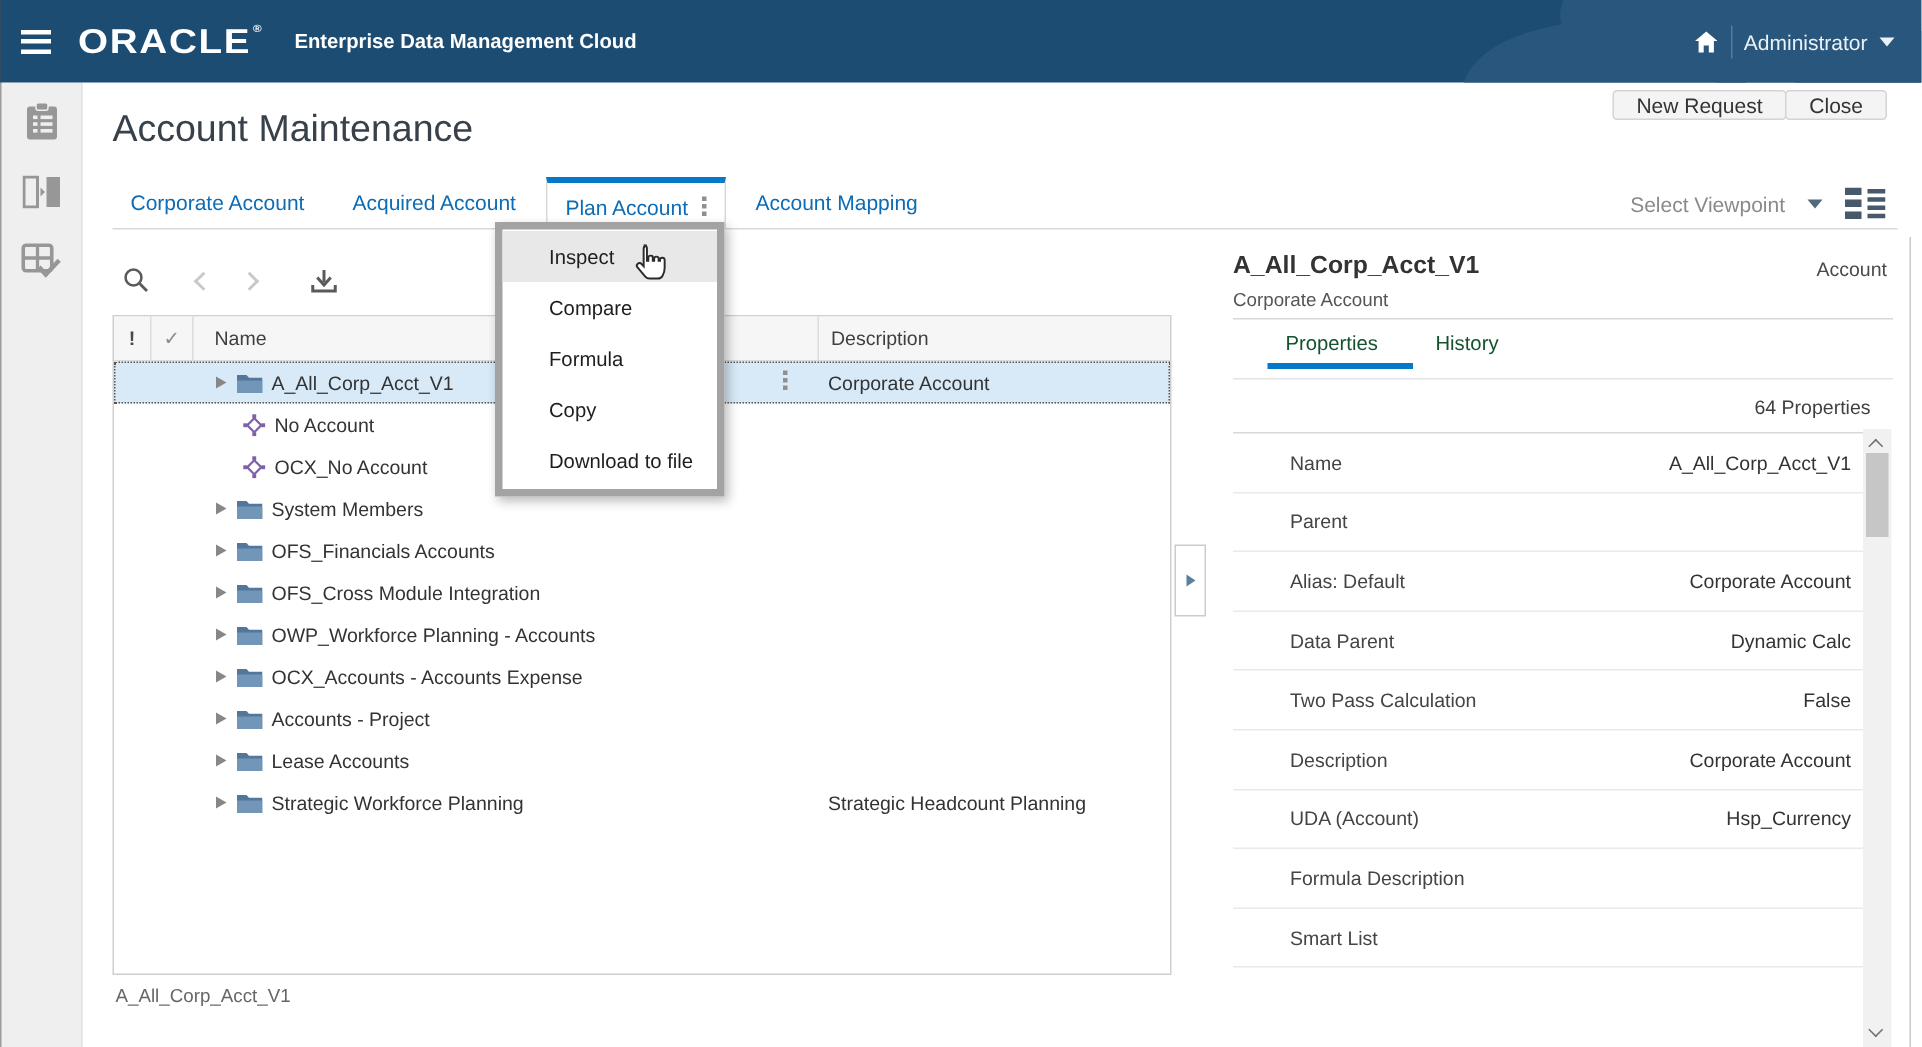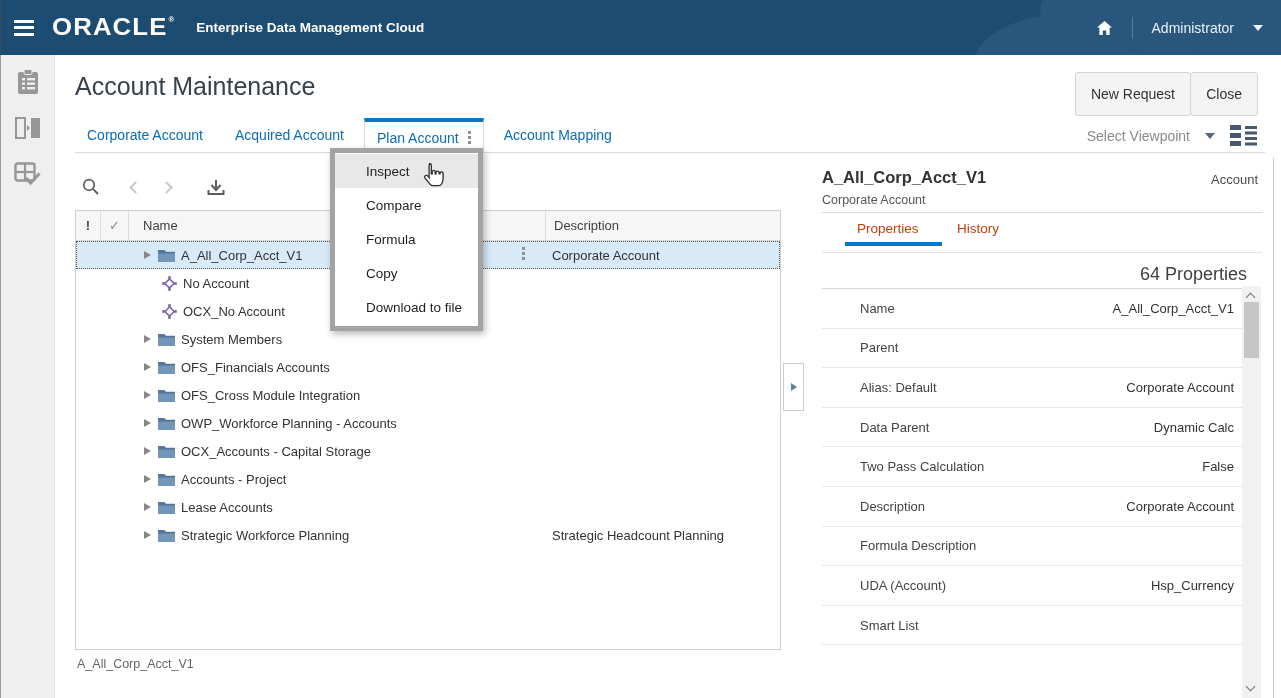--- a/index.html
+++ b/index.html
@@ -19,35 +19,35 @@
   .c4 { left:1040px; top:-25px; width:120px; height:70px; }
   .topbar-inner { position:absolute; inset:0; display:flex; align-items:center; }
   .hamburger { margin-left:14px; width:22px; cursor:pointer; }
   .hamburger .bar { height:3px; background:#fff; margin:3.5px 0; width:20px; }
   .brand { margin-left:16px; color:#fff; font-weight:700; font-size:23px;
            letter-spacing:1px; transform:scaleX(1.12); transform-origin:left center;
            display:flex; align-items:flex-start; }
   .brand sup { font-size:7px; margin-top:2px; margin-left:1px; }
   .product { margin-left:34px; color:#fff; font-weight:700; font-size:13.5px; }
   .topbar-right { position:absolute; right:18px; top:0; height:55px;
-                  display:flex; align-items:center; gap:19px; }
+                  display:flex; align-items:center; gap:8px; }
   .top-divider { width:1px; height:22px; background:#5d7a95; }
   .username { color:#eaf1f7; font-size:14px; }
   .caret-down { width:0; height:0; border-left:5px solid transparent;
                 border-right:5px solid transparent; border-top:6px solid #eaf1f7; }
 
   
   .siderail { position:absolute; left:0; top:55px; width:55px; height:643px;
               background:#efefef; border-right:1px solid #e2e2e2; }
   .rail-item { width:55px; height:42px; display:flex; align-items:center;
                justify-content:center; cursor:pointer; }
 
   
   .page-title { position:absolute; left:75px; top:72px; font-size:25px; color:#38414a; }
-  .btn { position:absolute; top:72px; height:44px; background:#f4f4f4;
+  .btn { position:absolute; top:60px; height:20px; background:#f4f4f4;
          border:1px solid #d4d4d4; border-radius:3px; font-size:14px; color:#333;
          display:flex; align-items:center; padding:0 15px; cursor:pointer;
          font-family:inherit; }
   .btn-new { right:90px; } .btn-close { right:23px; }
 
   
   .tabstrip { position:absolute; left:75px; top:118px; width:1190px; height:35px;
               border-bottom:1px solid #d9d9d9; display:flex; align-items:stretch; }
   .vtab { display:flex; align-items:center; padding:0 12px; margin-right:8px;
           font-size:14px; color:#0c6cb5; cursor:pointer; position:relative; }
@@ -117,25 +117,25 @@
   .hand-cursor { position:absolute; left:421px; top:162px; z-index:70; pointer-events:none; }
 
   
   .insp-title { position:absolute; left:822px; top:168px; font-size:16.5px;
                 font-weight:700; color:#333; }
   .insp-type { position:absolute; right:23px; top:172px; font-size:13px; color:#4a4a4a; }
   .insp-sub { position:absolute; left:822px; top:193px; font-size:12.5px; color:#555; }
   .hr { position:absolute; height:1px; background:#d8d8d8; }
   .hr1 { left:822px; width:440px; top:212px; }
   .hr2 { left:822px; width:440px; top:252px; background:#e3e3e3; }
-  .insp-tab { position:absolute; top:221px; font-size:13.5px; color:#c2410c; cursor:pointer; }
+  .insp-tab { position:absolute; top:221px; font-size:13.5px; color:#14532d; cursor:pointer; }
   .insp-tab.t0 { left:857px; } .insp-tab.t1 { left:957px; }
   .insp-underline { position:absolute; left:845px; top:242px; width:97px; height:3.5px;
                     background:#0678c8; }
-  .prop-count { position:absolute; right:34px; top:264px; font-size:18px; color:#3f3f3f; }
+  .prop-count { position:absolute; right:34px; top:264px; font-size:13px; color:#3f3f3f; }
   .prop-list { position:absolute; left:822px; top:288px; width:420px;
                border-top:1px solid #d8d8d8; }
   .prop-row { height:39.6px; display:flex; align-items:center;
               justify-content:space-between; border-bottom:1px solid #e6eaee; }
   .prop-label { padding-left:38px; font-size:13px; color:#444; }
   .prop-value { padding-right:8px; font-size:13px; color:#333; }
   .panel-edge { position:absolute; left:1273px; top:158px; bottom:0; width:1px;
                 background:#c9c9c9; }
 
   
@@ -364,21 +364,21 @@
           <span class="tlabel">OWP_Workforce Planning - Accounts</span>
         </div>
         <div class="trow folder">
           <span class="expand-arrow"></span>
           <span class="node-icon">
             <svg width="17" height="13" viewBox="0 0 17 13">
               <path d="M0 1 H6.3 L8 2.8 H17 V13 H0 Z" fill="#53779c"></path>
               <path d="M0 4.6 H17 V13 H0 Z" fill="#7296b8"></path>
             </svg>
           </span>
-          <span class="tlabel">OCX_Accounts - Capital Storage</span>
+          <span class="tlabel">OCX_Accounts - Accounts Expense</span>
         </div>
         <div class="trow folder">
           <span class="expand-arrow"></span>
           <span class="node-icon">
             <svg width="17" height="13" viewBox="0 0 17 13">
               <path d="M0 1 H6.3 L8 2.8 H17 V13 H0 Z" fill="#53779c"></path>
               <path d="M0 4.6 H17 V13 H0 Z" fill="#7296b8"></path>
             </svg>
           </span>
           <span class="tlabel">Accounts - Project</span>
@@ -463,26 +463,26 @@
       </div>
       <div class="prop-row">
         <span class="prop-label">Two Pass Calculation</span>
         <span class="prop-value">False</span>
       </div>
       <div class="prop-row">
         <span class="prop-label">Description</span>
         <span class="prop-value">Corporate Account</span>
       </div>
       <div class="prop-row">
+        <span class="prop-label">UDA (Account)</span>
+        <span class="prop-value">Hsp_Currency</span>
+      </div>
+      <div class="prop-row">
         <span class="prop-label">Formula Description</span>
         <span class="prop-value"></span>
-      </div>
-      <div class="prop-row">
-        <span class="prop-label">UDA (Account)</span>
-        <span class="prop-value">Hsp_Currency</span>
       </div>
       <div class="prop-row">
         <span class="prop-label">Smart List</span>
         <span class="prop-value"></span>
       </div>
     </div>
   <div class="insp-scroll">
     <span class="sb-chev sb-up"></span>
     <span class="sb-thumb"></span>
     <span class="sb-chev sb-down"></span>

